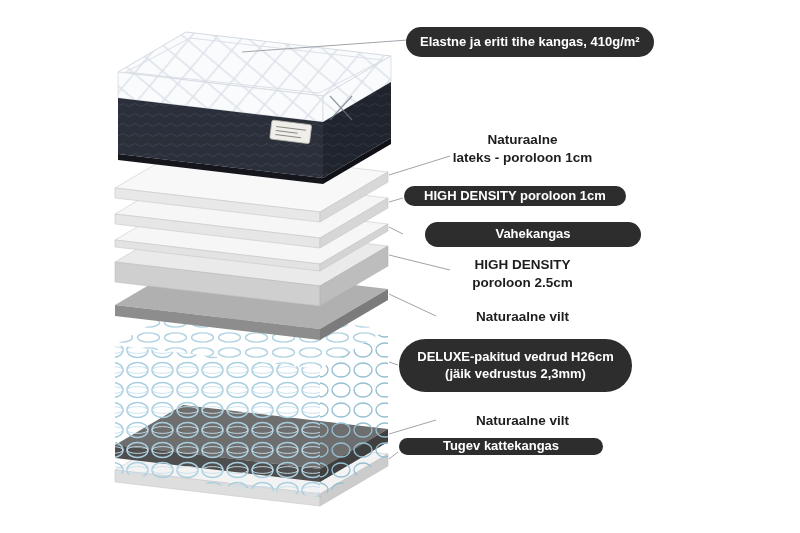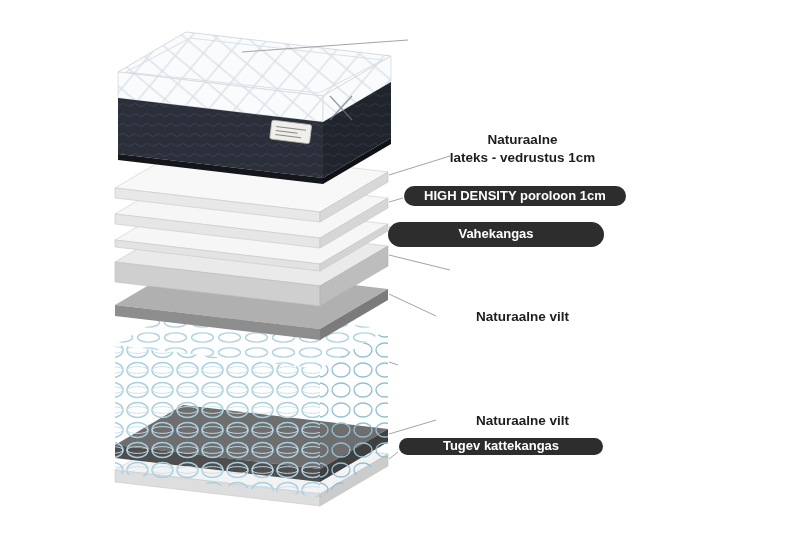--- a/index.html
+++ b/index.html
@@ -16,21 +16,21 @@
     border-radius:16px;text-align:center;line-height:1.3;box-sizing:border-box;
     padding:0 14px;
   }
   .plain{
     color:#1d1d1f;font-size:13.5px;font-weight:600;text-align:center;line-height:1.3;
   }
   
   .lbl-fabric   {left:406px;top:27px;height:30px;border-radius:17px;}
   .lbl-latex    {left:430px;top:131px;width:185px;}
   .lbl-hd1      {left:404px;top:186px;width:222px;height:20px;}
-  .lbl-vahe     {left:388px;top:222px;width:216px;height:25px;}
+  .lbl-vahe     {left:425px;top:222px;width:216px;height:25px;}
   .lbl-hd25     {left:435px;top:256px;width:175px;}
   .lbl-vilt1    {left:440px;top:308px;width:165px;}
   .lbl-springs  {left:399px;top:339px;width:233px;height:53px;border-radius:27px;}
   .lbl-vilt2    {left:440px;top:412px;width:165px;}
   .lbl-cover    {left:399px;top:438px;width:204px;height:17px;}
 </style>
 </head>
 <body>
 
 <div class="canvas">
@@ -145,21 +145,26 @@
       <line x1="389" y1="202" x2="403" y2="198"></line>
       <line x1="389" y1="227" x2="403" y2="234"></line>
       <line x1="389" y1="255" x2="450" y2="270"></line>
       <line x1="389" y1="294" x2="436" y2="316"></line>
       <line x1="389" y1="362" x2="398" y2="365"></line>
       <line x1="389" y1="434" x2="436" y2="420"></line>
       <line x1="389" y1="459" x2="398" y2="452"></line>
     </g>
   </svg>
 
+  <div class="label badge lbl-fabric">Elastne ja eriti tihe kangas, 410g/m²</div>
   <div class="label plain lbl-latex">Naturaalne
-lateks - vedrustus 1cm</div>
+lateks - poroloon 1cm</div>
   <div class="label badge lbl-hd1">HIGH DENSITY poroloon 1cm</div>
   <div class="label badge lbl-vahe">Vahekangas</div>
+  <div class="label plain lbl-hd25">HIGH DENSITY
+poroloon 2.5cm</div>
   <div class="label plain lbl-vilt1">Naturaalne vilt</div>
+  <div class="label badge lbl-springs">DELUXE-pakitud vedrud H26cm
+(jäik vedrustus 2,3mm)</div>
   <div class="label plain lbl-vilt2">Naturaalne vilt</div>
   <div class="label badge lbl-cover">Tugev kattekangas</div>
 
 </div>
 
 </body></html>

